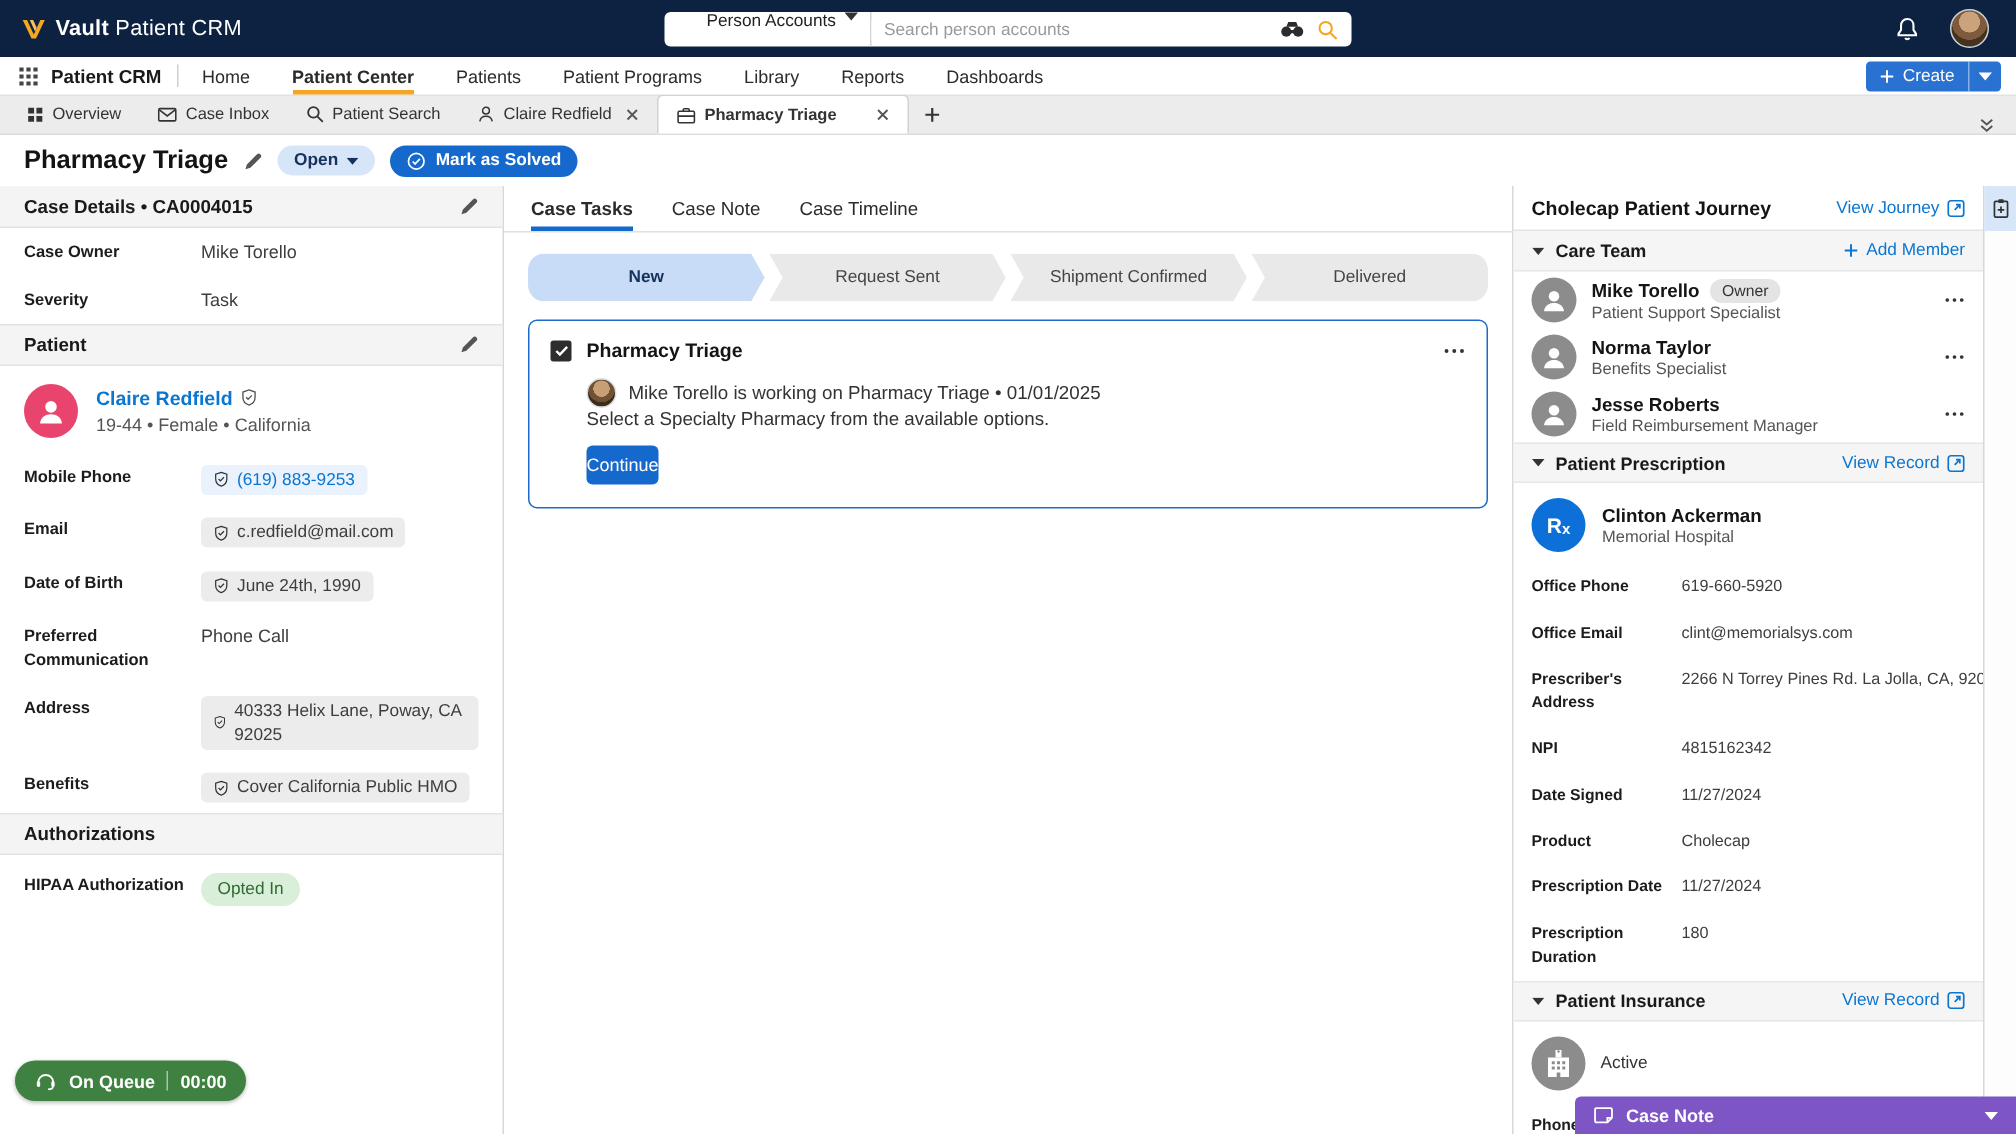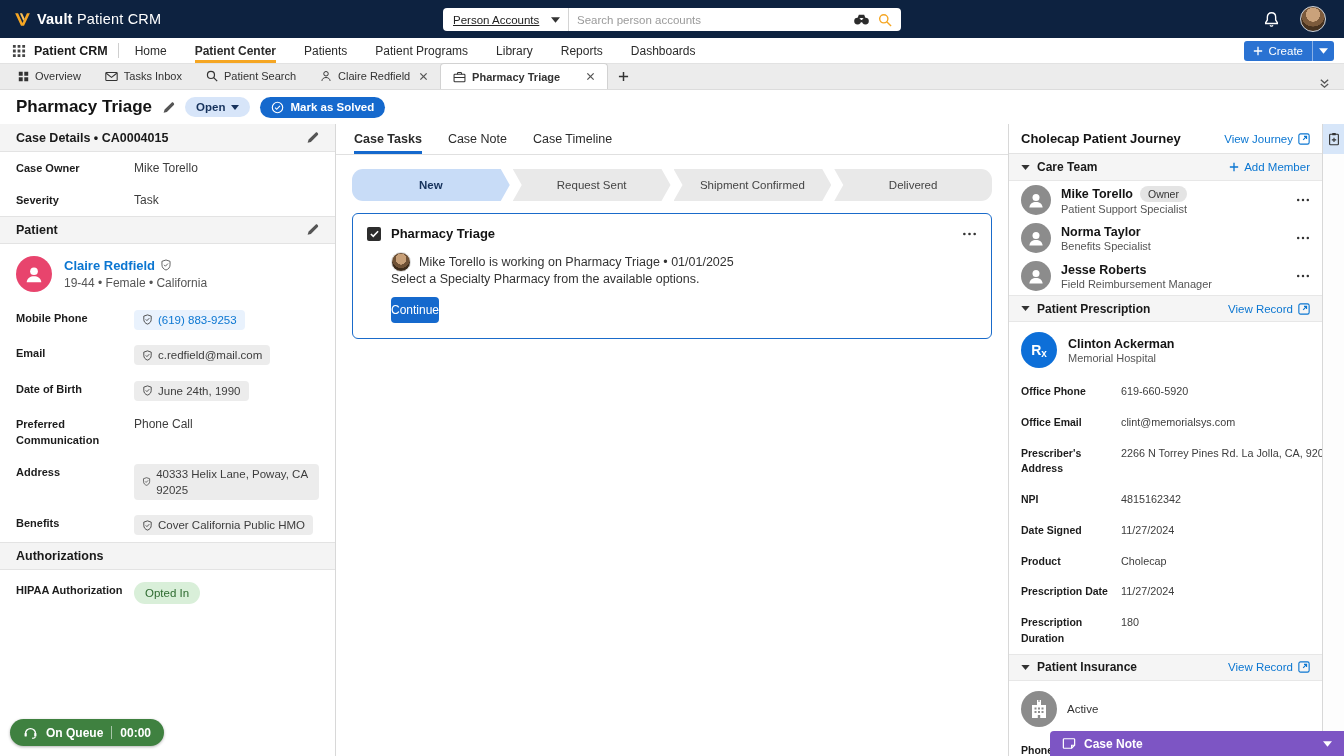--- a/index.html
+++ b/index.html
@@ -8,21 +8,21 @@
   .app { width:1344px; height:756px; display:flex; flex-direction:column; position:relative; overflow:hidden; }
   svg { display:block; }
 
   
   .topbar { height:38px; background:#0d2240; display:flex; align-items:center; padding:0 14px; position:relative; flex:none; }
   .brand { display:flex; align-items:center; gap:6px; }
   .brand .vlogo { width:17px; height:15px; }
   .brand-text { color:#fff; font-size:14.5px; letter-spacing:.2px; }
   .brand-text b { font-weight:bold; }
   .search-wrap { position:absolute; left:443px; top:8px; width:458px; height:23px; background:#fff; border-radius:4px; display:flex; align-items:center; overflow:hidden; }
-  .scope { display:flex; align-items:center; gap:6px; padding:0 8px 0 10px; height:100%; min-width:126px; border-right:1px solid #d4d4d4; cursor:pointer;text-decoration:underline; }
+  .scope { display:flex; gap:6px; padding:0 8px 0 28px; height:100%; min-width:126px; border-right:1px solid #d4d4d4; cursor:pointer; }
   .scope span { font-size:11.5px; color:#222; flex:1; }
   .search-input { flex:1; border:0; outline:none; font-size:11.5px; color:#333; padding:0 8px; font-family:"Liberation Sans", sans-serif; }
   .search-input::placeholder { color:#9a9a9a; }
   .search-icons { display:flex; align-items:center; gap:8px; padding-right:9px; }
   .top-right { margin-left:auto; display:flex; align-items:center; gap:20px; padding-right:4px; }
   .avatar-photo { width:26px; height:26px; border-radius:50%; background:radial-gradient(circle at 50% 32%, #caa27b 0 34%, #7d5b3c 35% 58%, #47321f 59%); border:1px solid #cfd4da; }
 
   
   .navbar { height:26px; background:#fff; border-bottom:1px solid #e2e2e2; display:flex; align-items:center; padding:0 10px; flex:none; }
   .waffle { color:#444; margin:0 8px 0 2px; }
@@ -115,21 +115,21 @@
   .rx-avatar .sub { font-size:10px; position:relative; top:3px; }
   .rx-name { font-size:12.5px; font-weight:bold; color:#141414;text-align:center; }
   .rx-org { font-size:11px; color:#555; margin-top:1px; }
   .rrow { display:flex; align-items:flex-start; padding:7px 12px; }
   .rlabel { width:100px; flex:none; font-size:10.5px; font-weight:bold; color:#1c1c1c; line-height:1.5; padding-top:1px; }
   .rvalue { font-size:10.8px; color:#3d3d3d; line-height:1.5; white-space:nowrap; }
   .ins-row { display:flex; align-items:center; gap:10px; padding:10px 12px 8px 12px; }
   .ins-status { font-size:11.5px; color:#333; }
 
   
-  .queue-pill { position:absolute; left:10px; bottom:10px; background:#3f8140; color:#fff; border-radius:14px; height:27px; display:flex; align-items:center; gap:8px; padding:0 13px; cursor:pointer; box-shadow:0 1px 3px rgba(0,0,0,.3); }
+  .queue-pill { position:absolute; left:10px; bottom:22px; background:#3f8140; color:#fff; border-radius:14px; height:27px; display:flex; align-items:center; gap:8px; padding:0 13px; cursor:pointer; box-shadow:0 1px 3px rgba(0,0,0,.3); }
   .queue-pill .qlabel { font-size:12px; font-weight:bold; }
   .queue-div { width:1px; height:13px; background:rgba(255,255,255,.55); }
   .queue-pill .qtime { font-size:12px; font-weight:bold; }
   .casenote-bar { position:absolute; right:0; bottom:0; width:294px; height:25px; background:#7d55c4; border-radius:4px 0 0 0; display:flex; align-items:center; gap:8px; padding:0 12px; color:#fff; cursor:pointer; }
   .casenote-bar .cn-label { font-size:12px; font-weight:bold; }
   .casenote-bar .caret { margin-left:auto; }
 </style>
 </head>
 <body>
 
@@ -304,21 +304,21 @@
     <div class="wtab">
       <svg width="11" height="11" color="#333">
           <use href="#i-grid4"></use>
         </svg>
       <span>Overview</span>
     </div>
     <div class="wtab">
       <svg width="13" height="11" color="#333">
           <use href="#i-envelope"></use>
         </svg>
-      <span>Tasks Inbox</span>
+      <span>Case Inbox</span>
     </div>
     <div class="wtab">
       <svg width="12" height="12" color="#333">
           <use href="#i-search"></use>
         </svg>
       <span>Patient Search</span>
     </div>
     <div class="wtab w-claire">
       <svg width="12" height="12" color="#333">
           <use href="#i-person"></use>

